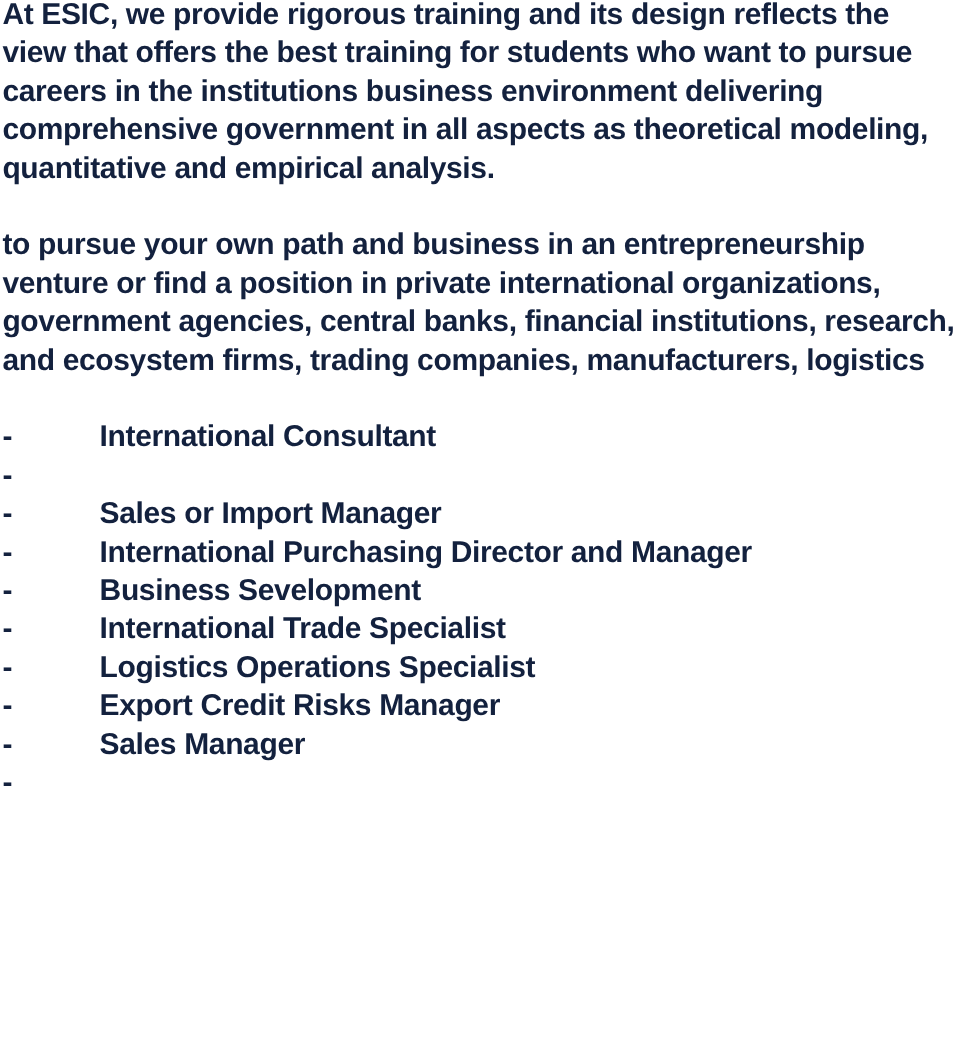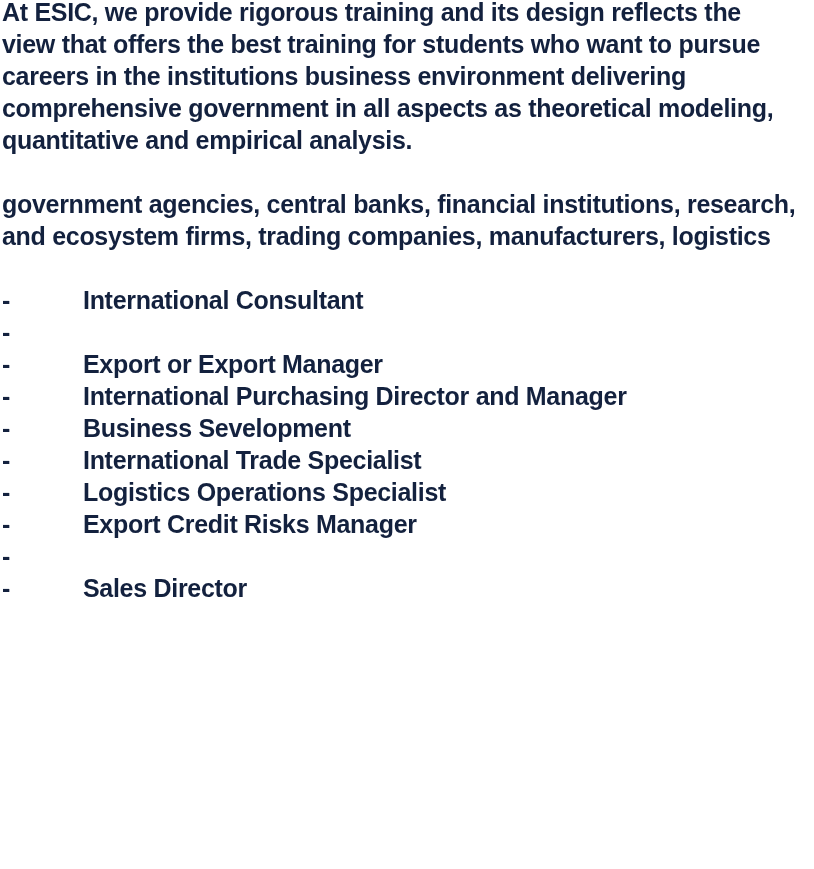--- a/index.html
+++ b/index.html
@@ -53,35 +53,37 @@
 
     <div class="para">
       <div class="line">At ESIC, we provide rigorous training and its design reflects the</div>
       <div class="line">view that offers the best training for students who want to pursue</div>
       <div class="line">careers in the institutions business environment delivering</div>
       <div class="line">comprehensive government in all aspects as theoretical modeling,</div>
       <div class="line">quantitative and empirical analysis.</div>
     </div>
 
     <div class="para">
+      <div class="line">to pursue your own path and business in an entrepreneurship</div>
+      <div class="line">venture or find a position in private international organizations,</div>
       <div class="line">government agencies, central banks, financial institutions, research,</div>
       <div class="line">and ecosystem firms, trading companies, manufacturers, logistics</div>
     </div>
 
     <div class="career-list">
       <div class="row">
         <span class="bullet">-</span>
         <span class="label">International Consultant</span>
       </div>
       <div class="row">
         <span class="bullet">-</span>
       </div>
       <div class="row">
         <span class="bullet">-</span>
-        <span class="label">Export or Export Manager</span>
+        <span class="label">Sales or Import Manager</span>
       </div>
       <div class="row">
         <span class="bullet">-</span>
         <span class="label">International Purchasing Director and Manager</span>
       </div>
       <div class="row">
         <span class="bullet">-</span>
         <span class="label">Business Sevelopment</span>
       </div>
       <div class="row">
@@ -91,21 +93,21 @@
       <div class="row">
         <span class="bullet">-</span>
         <span class="label">Logistics Operations Specialist</span>
       </div>
       <div class="row">
         <span class="bullet">-</span>
         <span class="label">Export Credit Risks Manager</span>
       </div>
       <div class="row">
         <span class="bullet">-</span>
+        <span class="label">Sales Manager</span>
       </div>
       <div class="row">
         <span class="bullet">-</span>
-        <span class="label">Sales Director</span>
       </div>
     </div>
 
   </div>
 </div>
 
 </body></html>

